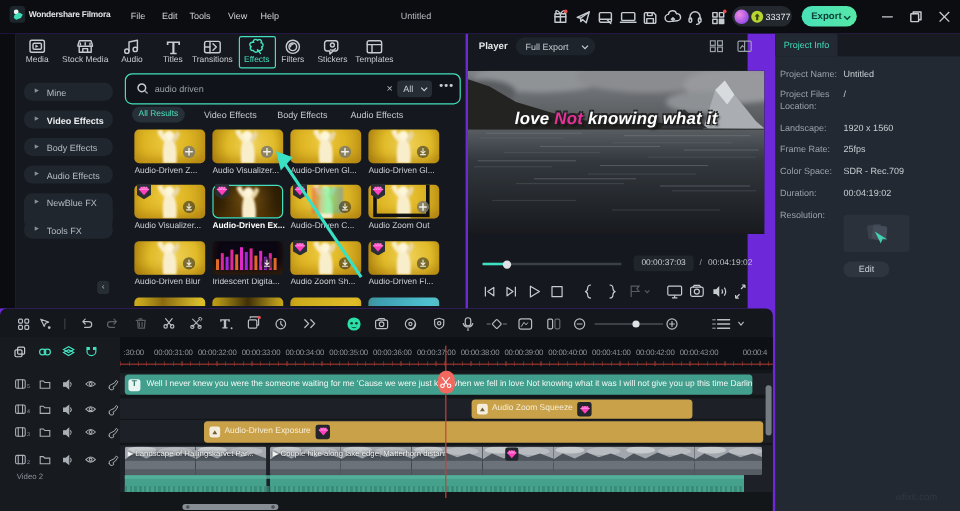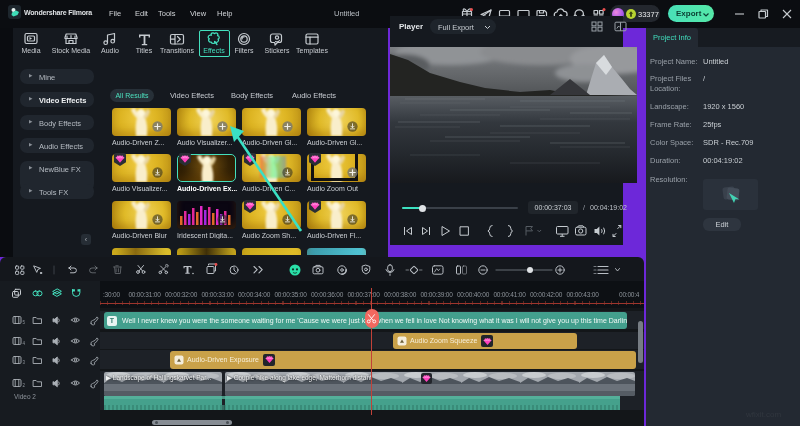--- a/index.html
+++ b/index.html
@@ -242,20 +242,35 @@
           <span class="abs" style="left:9px;top:4px;font-size:4.5px;color:#8a9097;">▶</span>
           <span class="abs" style="left:19px;top:3.5px;font-size:7.5px;color:#b6bcc3;">NewBlue FX</span>
         </div>
     <div class="abs" style="left:7px;top:126px;width:74px;height:15px;border-radius:7px;background:#20262e;">
           <span class="abs" style="left:9px;top:4px;font-size:4.5px;color:#8a9097;">▶</span>
           <span class="abs" style="left:19px;top:3.5px;font-size:7.5px;color:#b6bcc3;">Tools FX</span>
         </div>
     <div class="abs" style="left:68px;top:176px;width:10px;height:11px;border-radius:3px;background:#262d35;color:#aeb4ba;font-size:7px;text-align:center;line-height:11px;">‹</div>
   </div>
 
+  <div class="abs" style="left:91px;top:33px;width:280px;height:26px;background:#10141a;border:1.5px solid #44e0be;border-radius:6px;">
+    <svg class="abs" style="left:9px;top:7px;" width="10" height="10" viewBox="0 0 10 10">
+          <circle cx="4.2" cy="4.2" r="3.2" class="ico" stroke="#9aa1a8"></circle>
+          <line x1="6.6" y1="6.6" x2="9" y2="9" stroke="#9aa1a8" stroke-width="1.2"></line>
+        </svg>
+    <div class="abs" style="left:24px;top:8px;font-size:7.5px;color:#9aa1a8;">audio driven</div>
+    <div class="abs" style="left:217px;top:7px;font-size:9px;color:#aeb4ba;">×</div>
+    <div class="abs" style="left:226px;top:4.5px;width:29px;height:14px;background:#272d35;border-radius:3px;">
+          <span class="abs" style="left:5px;top:3px;font-size:7.5px;color:#c9ced3;">All</span>
+          <svg class="abs" style="left:19px;top:5px;" width="7" height="5" viewBox="0 0 7 5">
+            <path d="M1 1 L3.5 3.5 L6 1" stroke="#c9ced3" stroke-width="1" fill="none"></path>
+          </svg>
+        </div>
+    <div class="abs" style="left:261px;top:4px;font-size:9px;font-weight:bold;color:#c9ced3;letter-spacing:1px;">•••</div>
+  </div>
 
   <div class="abs" style="left:91px;top:61px;width:284px;height:16px;">
     <div class="abs" style="left:6px;top:0;width:44px;height:13px;background:#273038;border-radius:7px;text-align:center;line-height:13px;font-size:7px;color:#4ce0be;">All Results</div>
     <div class="abs" style="left:66px;top:2px;font-size:7.5px;color:#c6cad0;">Video Effects</div>
     <div class="abs" style="left:127px;top:2px;font-size:7.5px;color:#c6cad0;">Body Effects</div>
     <div class="abs" style="left:188px;top:2px;font-size:7.5px;color:#c6cad0;">Audio Effects</div>
   </div>
 
   <div class="abs" id="grid" style="left:91px;top:78px;width:284px;height:149px;overflow:hidden;">
 
@@ -451,21 +466,21 @@
         </div>
   </div>
 
   <svg class="abs" style="left:200px;top:95px;" width="95px" height="115px" viewBox="0 0 95 115">
     <line x1="88" y1="108" x2="24" y2="13" stroke="#3ae0c4" stroke-width="2.6"></line>
     <path d="M17 3 L31 8 L21 19 Z" fill="#3ae0c4"></path>
   </svg>
 </div>
 <div class="abs" id="leftrail" style="left:0;top:28px;width:13px;height:229px;background:#0a0c10;"></div>
 
-<div class="abs" id="playerpanel" style="left:390px;top:16px;width:233px;height:229px;background:#15191f;">
+<div class="abs" id="playerpanel" style="left:390px;top:28px;width:233px;height:229px;background:#15191f;">
   <div class="abs" style="left:9px;top:6px;font-size:8px;font-weight:bold;color:#e4e7ea;">Player</div>
   <div class="abs" style="left:40px;top:3px;width:66px;height:15px;border-radius:8px;background:#1e242b;">
     <span class="abs" style="left:8px;top:3.5px;font-size:7.5px;color:#c7ccd1;">Full Export</span>
     <svg class="abs" style="left:54px;top:6px;" width="7" height="5" viewBox="0 0 7 5">
           <path d="M1 1 L3.5 3.5 L6 1" stroke="#c9ced3" stroke-width="1" fill="none"></path>
         </svg>
   </div>
   <svg class="abs" style="left:201px;top:5px;" width="12" height="11" viewBox="0 0 12 11">
         <g stroke="#9aa1a8" fill="none" stroke-width="1">
           <rect x="1" y="1" width="4" height="3.8"></rect>
@@ -530,20 +545,21 @@
             <line x1="15" y1="52" x2="95" y2="52"></line>
             <line x1="130" y1="54" x2="235" y2="54"></line>
             <line x1="60" y1="63" x2="160" y2="63"></line>
             <line x1="180" y1="66" x2="242" y2="66"></line>
             <line x1="8" y1="75" x2="90" y2="75"></line>
             <line x1="110" y1="79" x2="200" y2="79"></line>
             <line x1="55" y1="90" x2="140" y2="90"></line>
             <line x1="160" y1="96" x2="235" y2="96"></line>
           </g>
     </svg>
+    <div class="abs" style="left:0;top:31px;width:247px;text-align:center;font-size:14px;font-weight:bold;font-style:italic;color:#fff;letter-spacing:0.2px;text-shadow:1px 1px 0 #222,-1px 1px 0 #222,1px -1px 0 #222,-1px -1px 0 #222,2px 2px 2px rgba(0,0,0,.6);">love <span style="color:#e8309a;">Not</span> knowing what it</div>
   </div>
 
   <div class="abs" style="left:12px;top:191px;width:116px;height:2px;background:#3a4048;border-radius:1px;"></div>
   <div class="abs" style="left:12px;top:191px;width:20px;height:2px;background:#3ce0c0;border-radius:1px;"></div>
   <div class="abs" style="left:29px;top:188.5px;width:7px;height:7px;border-radius:50%;background:#dfe2e5;"></div>
   <div class="abs" style="left:138px;top:185px;width:50px;height:13px;background:#20252b;border-radius:3px;text-align:center;line-height:13px;font-size:7px;color:#cdd2d7;">00:00:37:03</div>
   <div class="abs" style="left:193px;top:188px;font-size:7px;color:#9fa5ac;">/</div>
   <div class="abs" style="left:200px;top:188px;font-size:7px;color:#c0c5cb;">00:04:19:02</div>
 
   <svg class="abs" style="left:8px;top:206px;" width="240" height="18" viewBox="0 0 240 18">

